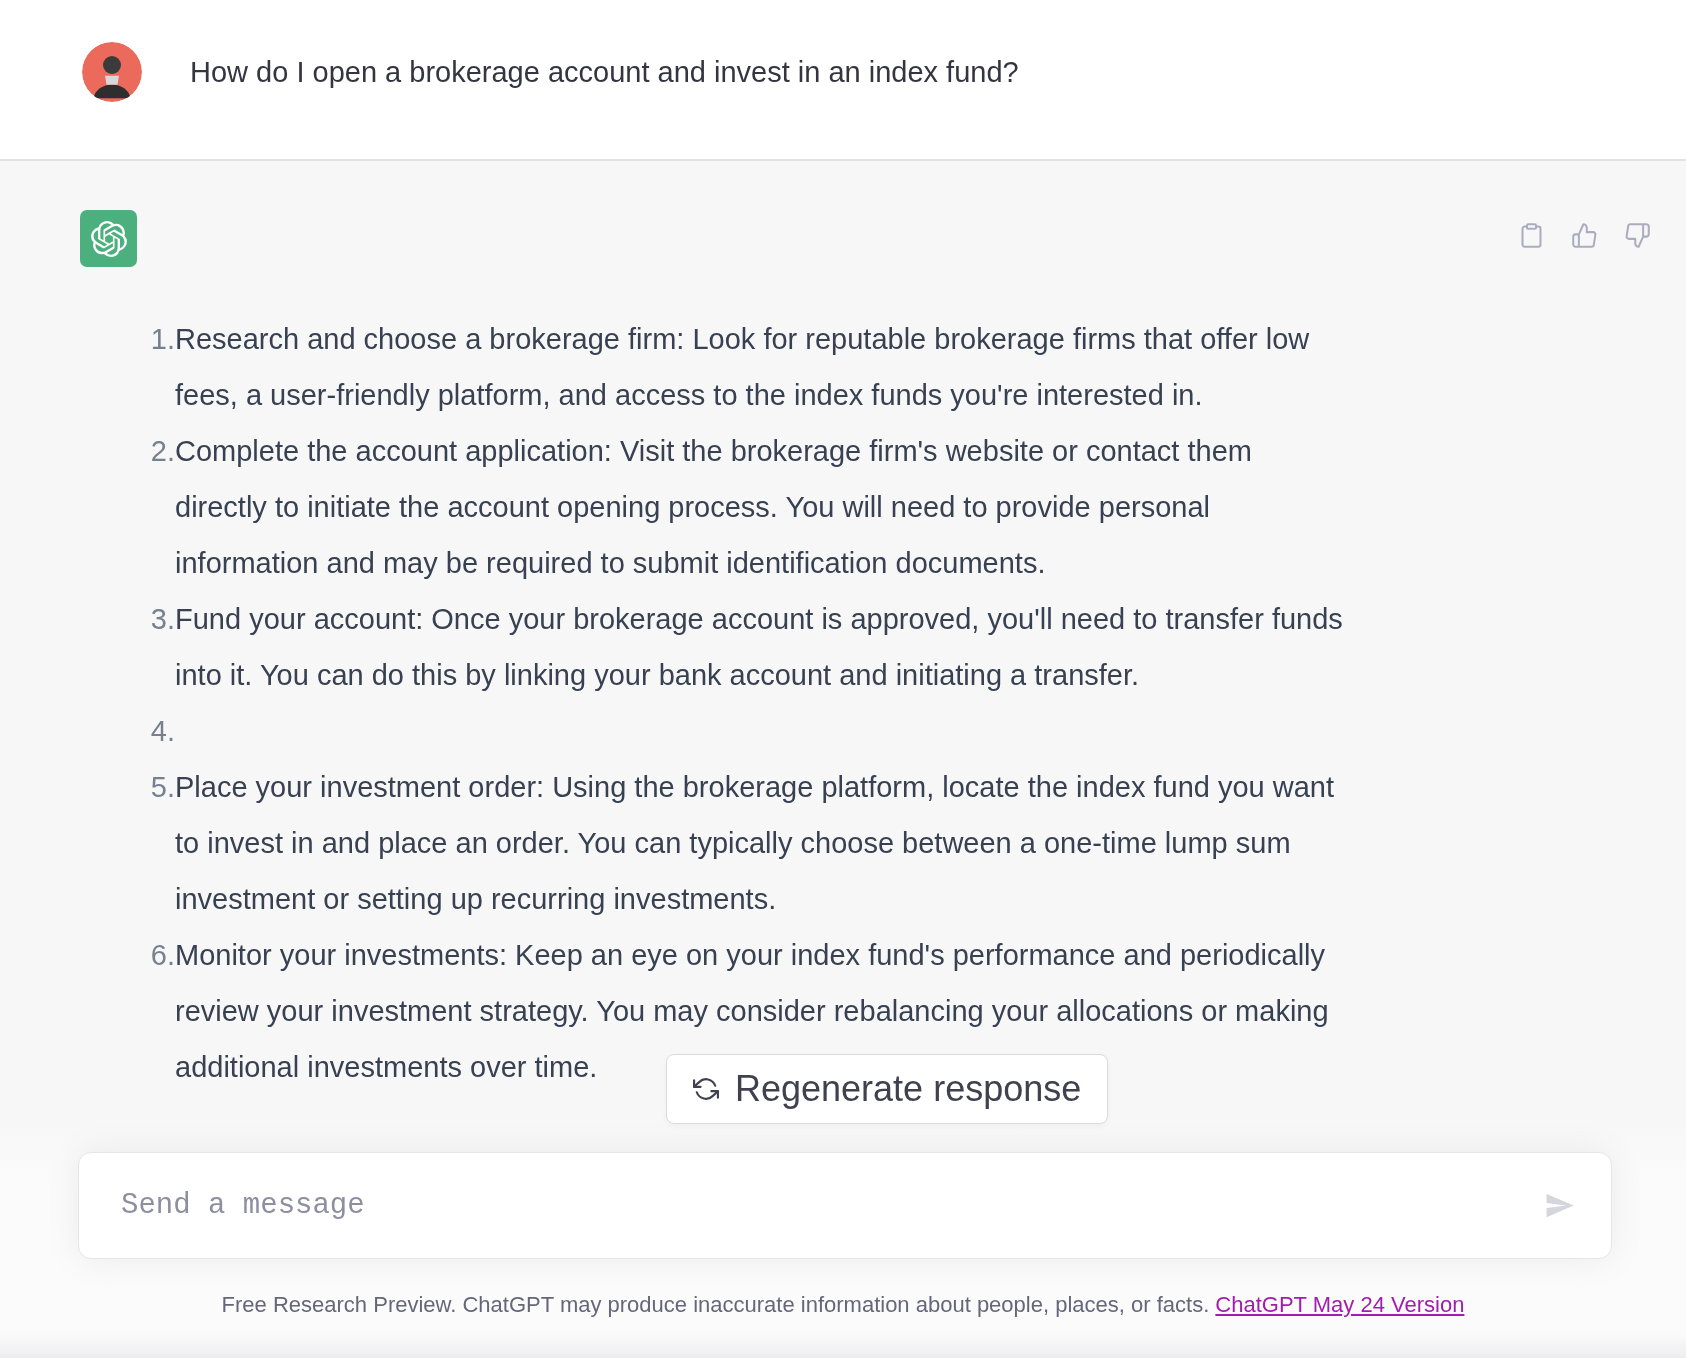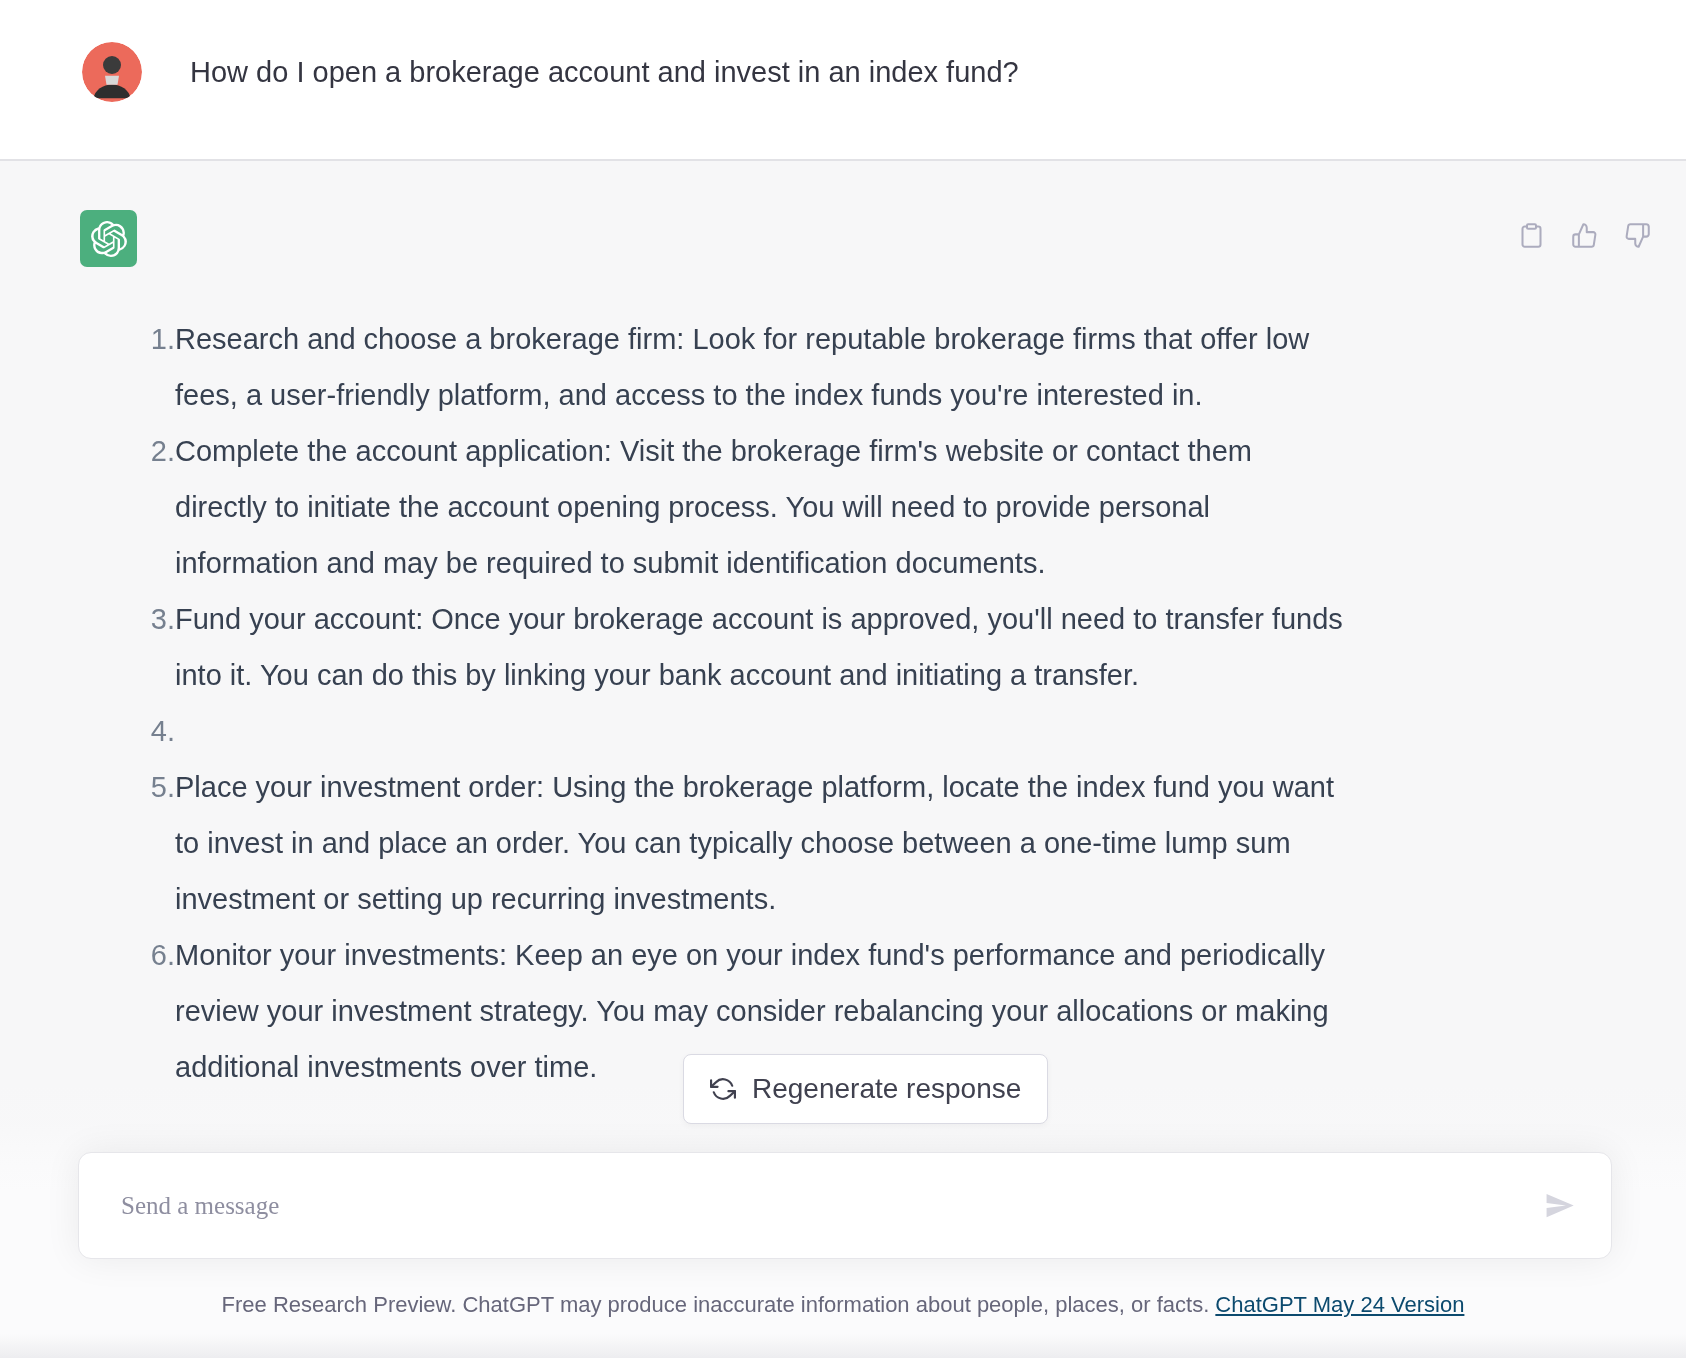--- a/index.html
+++ b/index.html
@@ -63,53 +63,53 @@
       rgba(247,247,248,0) 0px,
       rgba(248,248,249,0.55) 45px,
       rgba(250,250,251,0.92) 80px,
       #fbfbfc 112px,
       #fbfbfc 254px,
       #ededf0 278px);
   }
 
   
   .regen-btn {
-    position: absolute; left: 683px; top: 1054px; height: 70px;
+    position: absolute; left: 666px; top: 1054px; height: 70px;
     display: inline-flex; align-items: center; gap: 16px;
     padding: 0 26px;
     background: #ffffff; border: 1.5px solid #dadae3; border-radius: 8px;
-    font-size: 28px; color: #40414f; cursor: pointer;
+    font-size: 36px; color: #40414f; cursor: pointer;
     box-shadow: 0 2px 6px rgba(0,0,0,0.04);
     font-family: "Liberation Sans", sans-serif;
   }
 
   
   .composer {
     position: absolute; left: 78px; top: 1152px; width: 1534px; height: 107px;
     background: #ffffff; border: 1px solid #e6e6ea; border-radius: 13px;
     box-shadow: 0 0 36px rgba(0,0,0,0.07);
     display: flex; align-items: center;
   }
   .composer input {
     flex: 1; height: 100%; border: none; outline: none; background: transparent;
-    padding: 0 20px 0 42px; font-size: 25px; color: #343541;
-    font-family: Liberation Serif, serif;
+    padding: 0 20px 0 42px; font-size: 29px; color: #343541;
+    font-family: Liberation Mono, monospace;
   }
   .composer input::placeholder { color: #8e8ea0; opacity: 1; }
   .send-btn {
     flex: 0 0 auto; margin-right: 36px; cursor: pointer;
     display: flex; align-items: center; justify-content: center;
   }
 
   
   .footer {
     position: absolute; left: 0; top: 1290px; width: 100%;
     text-align: center; font-size: 22px; line-height: 30px; color: #66667a;
   }
-  .footer a { color: #0c4a6e; text-decoration: underline; cursor: pointer; }
+  .footer a { color: #a21caf; text-decoration: underline; cursor: pointer; }
 </style>
 </head>
 <body>
 
 <div class="page">
 
   <div class="user-row">
     <div class="avatar">
       <svg width="60" height="60" viewBox="0 0 24 24">
         <circle cx="12" cy="12" r="12" fill="#ec6a5b"></circle>

